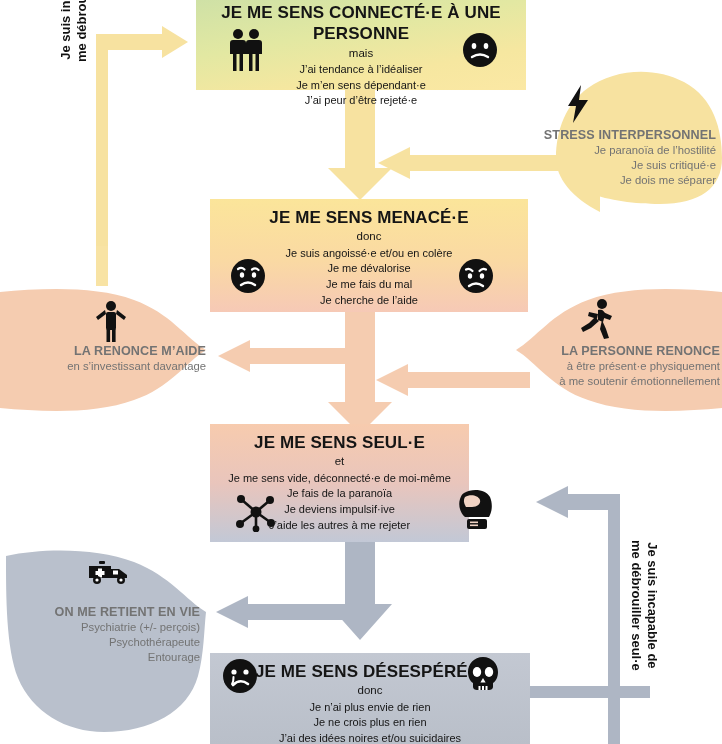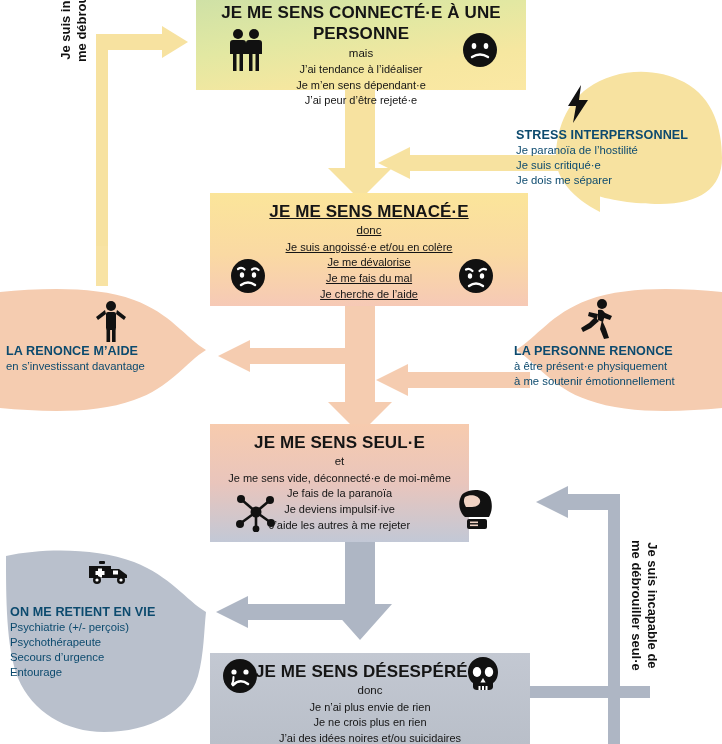--- a/index.html
+++ b/index.html
@@ -46,38 +46,37 @@
     line-height:1.42;
     white-space:nowrap;
   }
 
   #box-connecte{
     left:196px;top:0px;width:330px;height:90px;
     background:linear-gradient(170deg,#cfe1a6 0%,#e2e8a2 38%,#f6e7a0 72%,#fbe8a4 100%);
     padding-top:2px;
   }
   #box-menace{
-    left:210px;top:193px;width:318px;height:113px;
+    left:210px;top:199px;width:318px;height:113px;
     background:linear-gradient(180deg,#fbe59a 0%,#fad9a3 55%,#f6c9b6 100%);
-    text-decoration:underline;
   }
   #box-seul{
     left:210px;top:424px;width:259px;height:118px;
     background:linear-gradient(180deg,#f7cbae 0%,#e9c5bc 50%,#c2c8d6 100%);
   }
   #box-desespere{
     left:210px;top:653px;width:320px;height:91px;
     background:linear-gradient(180deg,#c3c8d2 0%,#b9bfc9 100%);
   }
 
   
   .blob{
     position:absolute;
-    text-align:left;
-    color:#0c4a6e;
+    text-align:right;
+    color:#737373;
     z-index:4;
   }
   .blob .btitle{
     font-weight:bold;
     font-size:12.6px;
     letter-spacing:.1px;
     margin-bottom:1px;
   }
   .blob .bline{
     font-size:11.3px;
@@ -240,21 +239,20 @@
   <div class="blob" id="blob-renonce">
     <div class="btitle">LA PERSONNE RENONCE</div>
     <div class="bline">à être présent·e physiquement</div>
     <div class="bline">à me soutenir émotionnellement</div>
   </div>
 
   <div class="blob" id="blob-vie">
     <div class="btitle">ON ME RETIENT EN VIE</div>
     <div class="bline">Psychiatrie (+/- perçois)</div>
     <div class="bline">Psychothérapeute</div>
-    <div class="bline">Secours d’urgence</div>
     <div class="bline">Entourage</div>
   </div>
 
   <div class="icon" id="icon-couple">
     <svg width="40" height="44" viewBox="0 0 40 44">
       <circle cx="12" cy="6" r="5" fill="#111"></circle>
       <path d="M7,12 h10 a3,3 0 0 1 3,3 v11 h-3 v17 h-3.5 v-17 h-3 v17 h-3.5 v-17 h-3 v-11 a3,3 0 0 1 3,-3 z" fill="#111"></path>
       <circle cx="28" cy="6" r="5" fill="#111"></circle>
       <path d="M23,12 h10 a3,3 0 0 1 3,3 v11 h-3 v17 h-3.5 v-17 h-3 v17 h-3.5 v-17 h-3 v-11 a3,3 0 0 1 3,-3 z" fill="#111"></path>
       <rect x="17" y="23" width="6" height="3" fill="#111"></rect>

